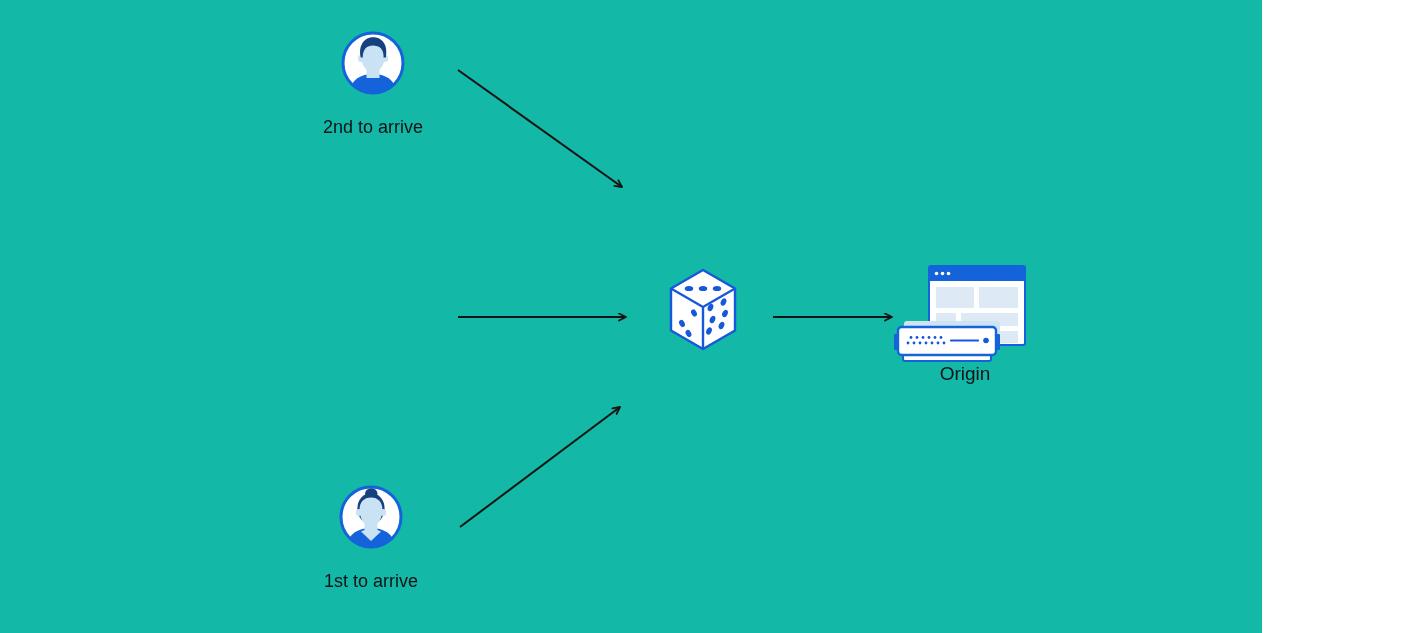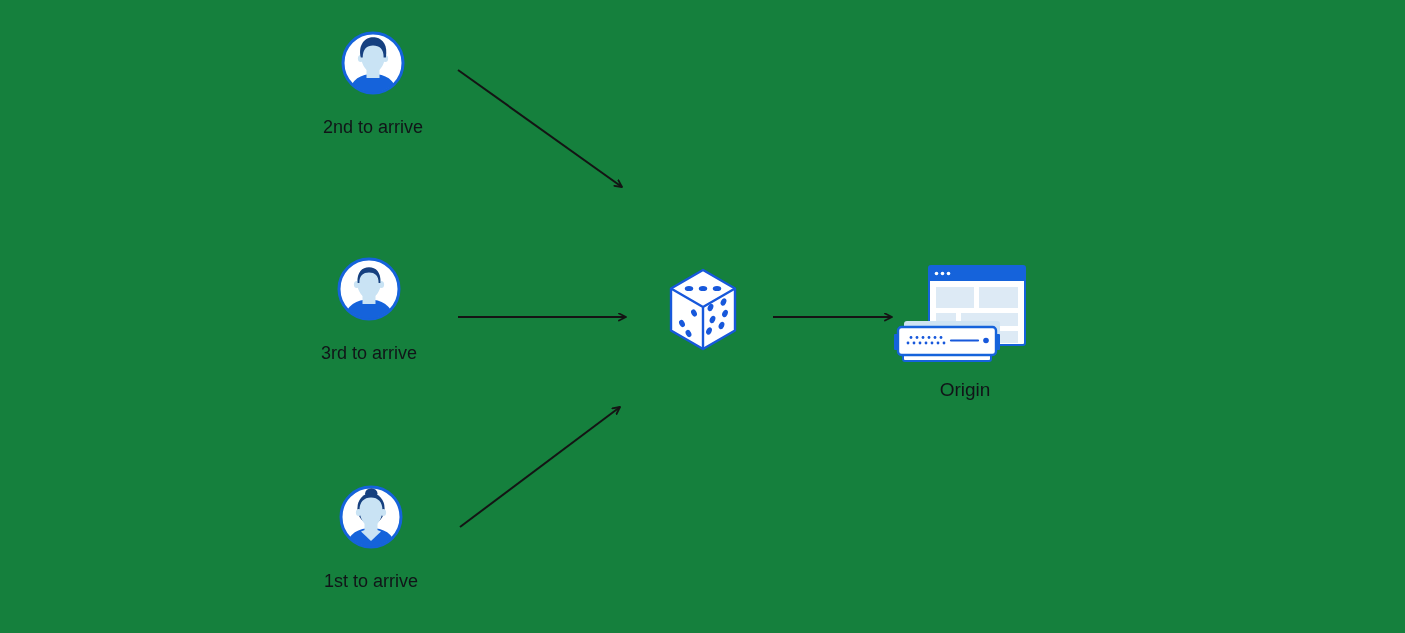--- a/index.html
+++ b/index.html
@@ -2,43 +2,43 @@
 <html><head>
 <meta charset="utf-8">
 <style>
   html, body { margin: 0; padding: 0; }
   body {
     font-family: "Liberation Sans", "DejaVu Sans", sans-serif;
     background: #ffffff;
   }
   .canvas {
     position: relative;
-    width: 1405px;
+    width: 1262px;
     height: 633px;
-    background: #15803d;
+    background: #14b8a6;
     overflow: hidden;
   }
   .node {
     position: absolute;
     display: flex;
     flex-direction: column;
     align-items: center;
   }
   .node-label {
     color: #111418;
     font-size: 18px;
     line-height: 1.2;
     white-space: nowrap;
     text-align: center;
   }
   .client-label { margin-top: 21px; }
   .origin-label {
     position: absolute;
     left: 895px;
-    top: 379px;
+    top: 363px;
     width: 140px;
     font-size: 19px;
     text-align: center;
     color: #111418;
   }
   .arrow-layer {
     position: absolute;
     left: 0; top: 0;
     width: 1405px;
     height: 633px;
@@ -76,39 +76,20 @@
         <rect x="26.5" y="31" width="13" height="17" fill="#c9e3f4"></rect>
         <ellipse cx="20.7" cy="28.5" rx="2.8" ry="3.6" fill="#c9e3f4"></ellipse>
         <ellipse cx="45.3" cy="28.5" rx="2.8" ry="3.6" fill="#c9e3f4"></ellipse>
         <path d="M33,12 C41,12 45.6,18 45,26.5 C44.4,36 39,42.5 33,42.5 C27,42.5 21.6,36 21,26.5 C20.4,18 25,12 33,12 Z" fill="#c9e3f4"></path>
         <path d="M20.8,27.5 C17.5,13 27,5.5 36,7.5 C43.5,9.2 47.8,15.5 45.9,27.5 L43.6,27.5 C43.8,19.2 39.5,15.6 33,15.6 C26.8,15.6 22.9,19.2 22.7,27.5 Z" fill="#16407f"></path>
       </g>
     </svg>
     <div class="node-label client-label">2nd to arrive</div>
   </div>
 
-  <div class="node" style="left:299px; top:256px; width:140px;">
-    <svg width="66" height="66" viewBox="0 0 66 66">
-      <defs>
-          <clipPath id="c2">
-            <circle cx="33" cy="33" r="29.5"></circle>
-          </clipPath>
-        </defs>
-      <circle cx="33" cy="33" r="30" fill="#ffffff" stroke="#1563db" stroke-width="3"></circle>
-      <g clip-path="url(#c2)">
-        <path d="M7,66 C9,50 20,43.5 33,43.5 C46,43.5 57,50 59,66 Z" fill="#1563db"></path>
-        <rect x="26.5" y="31" width="13" height="17" fill="#c9e3f4"></rect>
-        <ellipse cx="20.7" cy="28.5" rx="2.8" ry="3.6" fill="#c9e3f4"></ellipse>
-        <ellipse cx="45.3" cy="28.5" rx="2.8" ry="3.6" fill="#c9e3f4"></ellipse>
-        <path d="M33,12.5 C41,12.5 45.6,18.5 45,27 C44.4,36 39,42.5 33,42.5 C27,42.5 21.6,36 21,27 C20.4,18.5 25,12.5 33,12.5 Z" fill="#c9e3f4"></path>
-        <path d="M21.6,27 C21,16 26,11.3 33,11.3 C40,11.3 45,16 44.4,27 L42.6,27 C42.8,19.6 38.9,16.4 33,16.4 C27.1,16.4 23.2,19.6 23.4,27 Z" fill="#16407f"></path>
-      </g>
-    </svg>
-    <div class="node-label client-label">3rd to arrive</div>
-  </div>
 
   <div class="node" style="left:301px; top:484px; width:140px;justify-content:center;">
     <svg width="66" height="66" viewBox="0 0 66 66">
       <defs>
           <clipPath id="c3">
             <circle cx="33" cy="33" r="29.5"></circle>
           </clipPath>
         </defs>
       <circle cx="33" cy="33" r="30" fill="#ffffff" stroke="#1563db" stroke-width="3"></circle>
       <g clip-path="url(#c3)">

